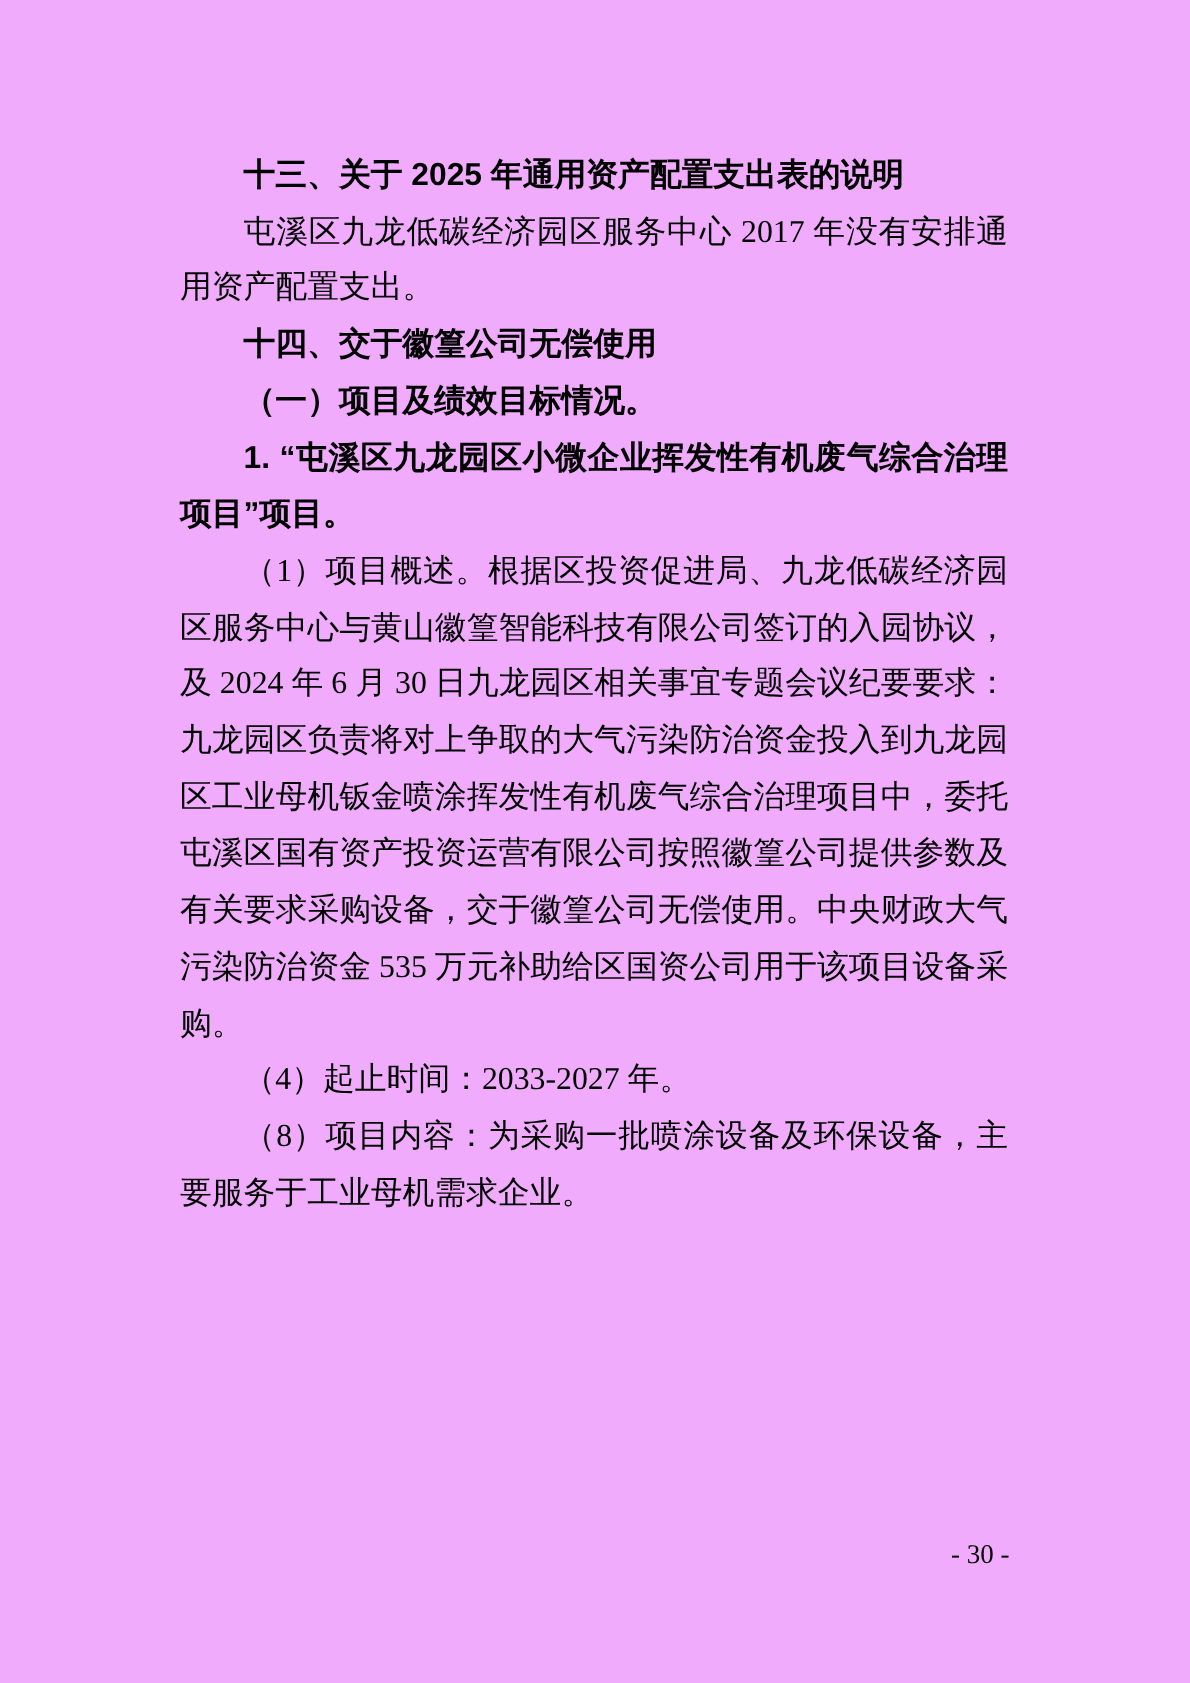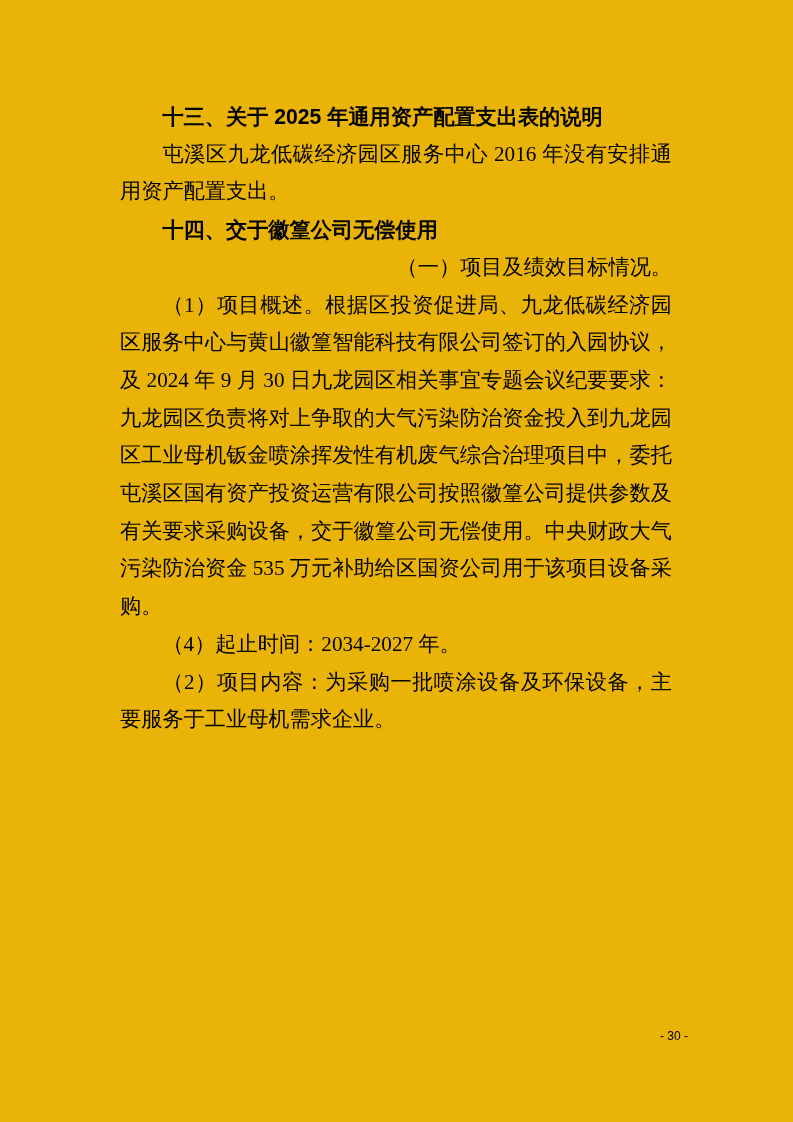--- a/index.html
+++ b/index.html
@@ -4,21 +4,21 @@
   <style>
     html, body {
       margin: 0;
       padding: 0;
       background: #ffffff;
     }
     .page {
       position: relative;
       width: 793px;
       height: 1122px;
-      background: #eab308;
+      background: #f0abfc;
       box-sizing: border-box;
       padding: 98px 121px 0 120px;
       color: #000000;
       overflow: hidden;
     }
     .content p {
       margin: 0;
       text-indent: 2em;
       text-align: justify;
       font-size: 21.2px;
@@ -26,44 +26,45 @@
       font-family: "Liberation Serif", "DejaVu Serif", serif;
       color: #000000;
     }
     p.h-main {
       font-family: "Liberation Sans", "DejaVu Sans", sans-serif;
       font-weight: 700;
       text-align: left;
     }
     p.h-sub {
       font-family: "Liberation Serif", "DejaVu Serif", serif;
-      font-weight: 400;
-      text-align: right;
+      font-weight: 700;
+      text-align: left;
     }
     p.h-project {
       font-family: "Liberation Sans", "DejaVu Sans", sans-serif;
       font-weight: 700;
     }
     .page-number {
       position: absolute;
       top: 1026px;
-      right: 105px;
-      font-size: 12px;
+      right: 120px;
+      font-size: 18px;
       line-height: 20px;
-      font-family: Liberation Sans, sans-serif;
+      font-family: Liberation Serif, serif;
       color: #000000;
     }
   </style>
 </head>
 <body>
 
 <div class="page">
   <div class="content">
     <p class="h-main">十三、关于 2025 年通用资产配置支出表的说明</p>
-    <p class="body-para">屯溪区九龙低碳经济园区服务中心 2016 年没有安排通用资产配置支出。</p>
+    <p class="body-para">屯溪区九龙低碳经济园区服务中心 2017 年没有安排通用资产配置支出。</p>
     <p class="h-main">十四、交于徽篁公司无偿使用</p>
     <p class="h-sub">（一）项目及绩效目标情况。</p>
-    <p class="body-para">（1）项目概述。根据区投资促进局、九龙低碳经济园区服务中心与黄山徽篁智能科技有限公司签订的入园协议，及 2024 年 9 月 30 日九龙园区相关事宜专题会议纪要要求：九龙园区负责将对上争取的大气污染防治资金投入到九龙园区工业母机钣金喷涂挥发性有机废气综合治理项目中，委托屯溪区国有资产投资运营有限公司按照徽篁公司提供参数及有关要求采购设备，交于徽篁公司无偿使用。中央财政大气污染防治资金 535 万元补助给区国资公司用于该项目设备采购。</p>
-    <p class="body-para">（4）起止时间：2034-2027 年。</p>
-    <p class="body-para">（2）项目内容：为采购一批喷涂设备及环保设备，主要服务于工业母机需求企业。</p>
+    <p class="h-project">1. “屯溪区九龙园区小微企业挥发性有机废气综合治理项目”项目。</p>
+    <p class="body-para">（1）项目概述。根据区投资促进局、九龙低碳经济园区服务中心与黄山徽篁智能科技有限公司签订的入园协议，及 2024 年 6 月 30 日九龙园区相关事宜专题会议纪要要求：九龙园区负责将对上争取的大气污染防治资金投入到九龙园区工业母机钣金喷涂挥发性有机废气综合治理项目中，委托屯溪区国有资产投资运营有限公司按照徽篁公司提供参数及有关要求采购设备，交于徽篁公司无偿使用。中央财政大气污染防治资金 535 万元补助给区国资公司用于该项目设备采购。</p>
+    <p class="body-para">（4）起止时间：2033-2027 年。</p>
+    <p class="body-para">（8）项目内容：为采购一批喷涂设备及环保设备，主要服务于工业母机需求企业。</p>
   </div>
   <div class="page-number">- 30 -</div>
 </div>
 
 </body></html>

